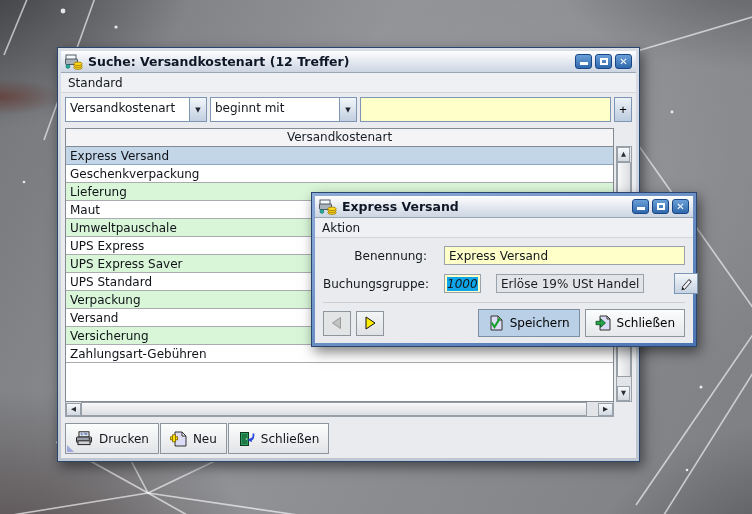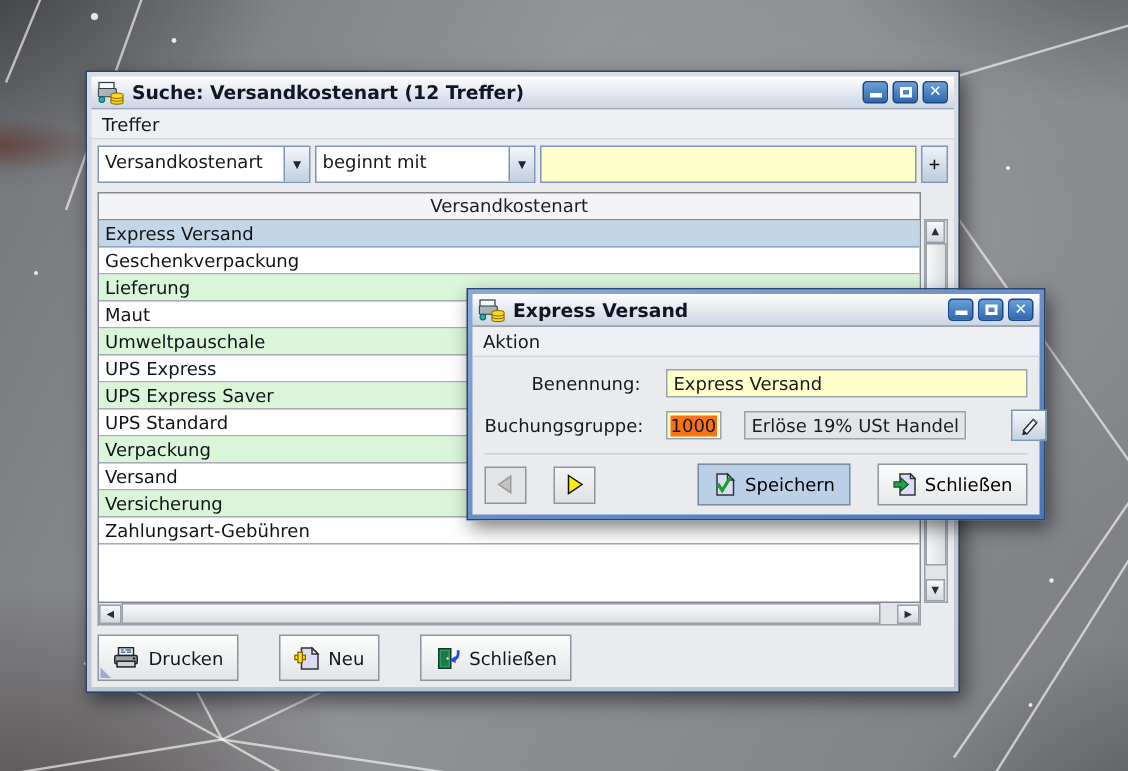--- a/index.html
+++ b/index.html
@@ -93,45 +93,45 @@
   .hthumb { flex:1; align-self:stretch; margin:0 11px 0 0; background:linear-gradient(#f7f8f9,#dcdee2);
     border:1px solid #989ea6; }
   .col-scroll { width:16px; flex:0 0 16px; display:flex; flex-direction:column; margin-left:2px; }
   .scroll-spacer { height:18px; flex:0 0 18px; }
   .vscroll { flex:1; display:flex; flex-direction:column; background:#e3e4e7; border:1px solid #9aa0a8; }
   .vscroll .sbtn { width:13px; }
   .vthumb { flex:1; margin:0 0 9px 0; background:linear-gradient(90deg,#f7f8f9,#dcdee2);
     border:1px solid #989ea6; }
   .scroll-corner { height:15px; flex:0 0 15px; }
   
-  .toolbar { margin-top:6px; flex:0 0 31px; display:flex; gap:27px; }
+  .toolbar { margin-top:6px; flex:0 0 31px; display:flex; gap:1px; }
   .tb-btn {
     position:relative; height:31px; display:flex; align-items:center; gap:6px; padding:0 9px;
     background:linear-gradient(#fcfdfd,#e2e4e7); border:1px solid #8f959c;
     font:inherit; color:#121519; cursor:default;
   }
   .corner-tri::after {
     content:""; position:absolute; left:1px; bottom:1px; width:0; height:0;
     border-bottom:7px solid #9fa9dc; border-right:7px solid transparent;
   }
   .ic { display:flex; align-items:center; }
   
   .dlg-body { background:#e9ebee; padding:8px 8px 6px; }
   .frow { display:flex; align-items:center; margin-bottom:8px;gap:12px; }
   .flabel { width:104px; flex:0 0 104px; text-align:right; margin-right:5px; }
   .f-yellow { flex:1; background:#ffffca; border:1px solid #9aa2ac; height:19px; line-height:18px; padding:0 4px;
     white-space:nowrap; }
   .f-code { width:37px; flex:0 0 37px; background:#ffffca; border:1px solid #9aa2ac; height:19px;
     line-height:18px; padding:0 2px; margin-right:3px; }
-  .f-code .sel { background:#f97316; }
+  .f-code .sel { background:#0ea5e9;font-style:italic; }
   .f-desc { flex:1; background:#e3e4e7; border:1px solid #9aa2ac; height:19px; line-height:18px;
     padding:0 4px; margin-right:18px; color:#1a1d22; white-space:nowrap; }
   .lookup-btn { width:24px; height:21px; flex:0 0 24px; background:linear-gradient(#f2f6fa,#c6d3e2);
     border:1px solid #7e96b6; display:flex; align-items:center; justify-content:center; padding:0; }
-  .dlg-footer { display:flex; align-items:center; gap:18px; border-top:1px solid #ccd0d5;
+  .dlg-footer { display:flex; align-items:center; gap:5px; border-top:1px solid #ccd0d5;
     padding-top:6px; }
   .nav-btn { width:28px; height:25px; display:flex; align-items:center; justify-content:center;
     border:1px solid #8f959c; background:linear-gradient(#f4f5f6,#dfe1e4); padding:0; }
   .nav-btn.disabled { background:#e2e4e6; }
   .footer-spacer { flex:1; }
   .dlg-btn {
     height:28px; display:flex; align-items:center; gap:6px; padding:0 9px;
     background:linear-gradient(#fcfdfd,#e5e7ea); border:1px solid #8f959c; font:inherit; cursor:default;
   }
   .dlg-btn.primary { background:#bad0e7; border-color:#7d8ea2; }
@@ -186,21 +186,21 @@
           </span>
         <span class="wbtn max">
             <span class="glyph-max"></span>
           </span>
         <span class="wbtn close">
             <span>✕</span>
           </span>
       </span>
     </div>
     <div class="menubar">
-      <span>Treffer</span>
+      <span>Standard</span>
     </div>
     <div class="win-body">
       <div class="filter-row">
         <div class="combo combo-field">
           <span class="val">Versandkostenart</span>
           <span class="drop">▼</span>
         </div>
         <div class="combo combo-op">
           <span class="val">beginnt mit</span>
           <span class="drop">▼</span>

